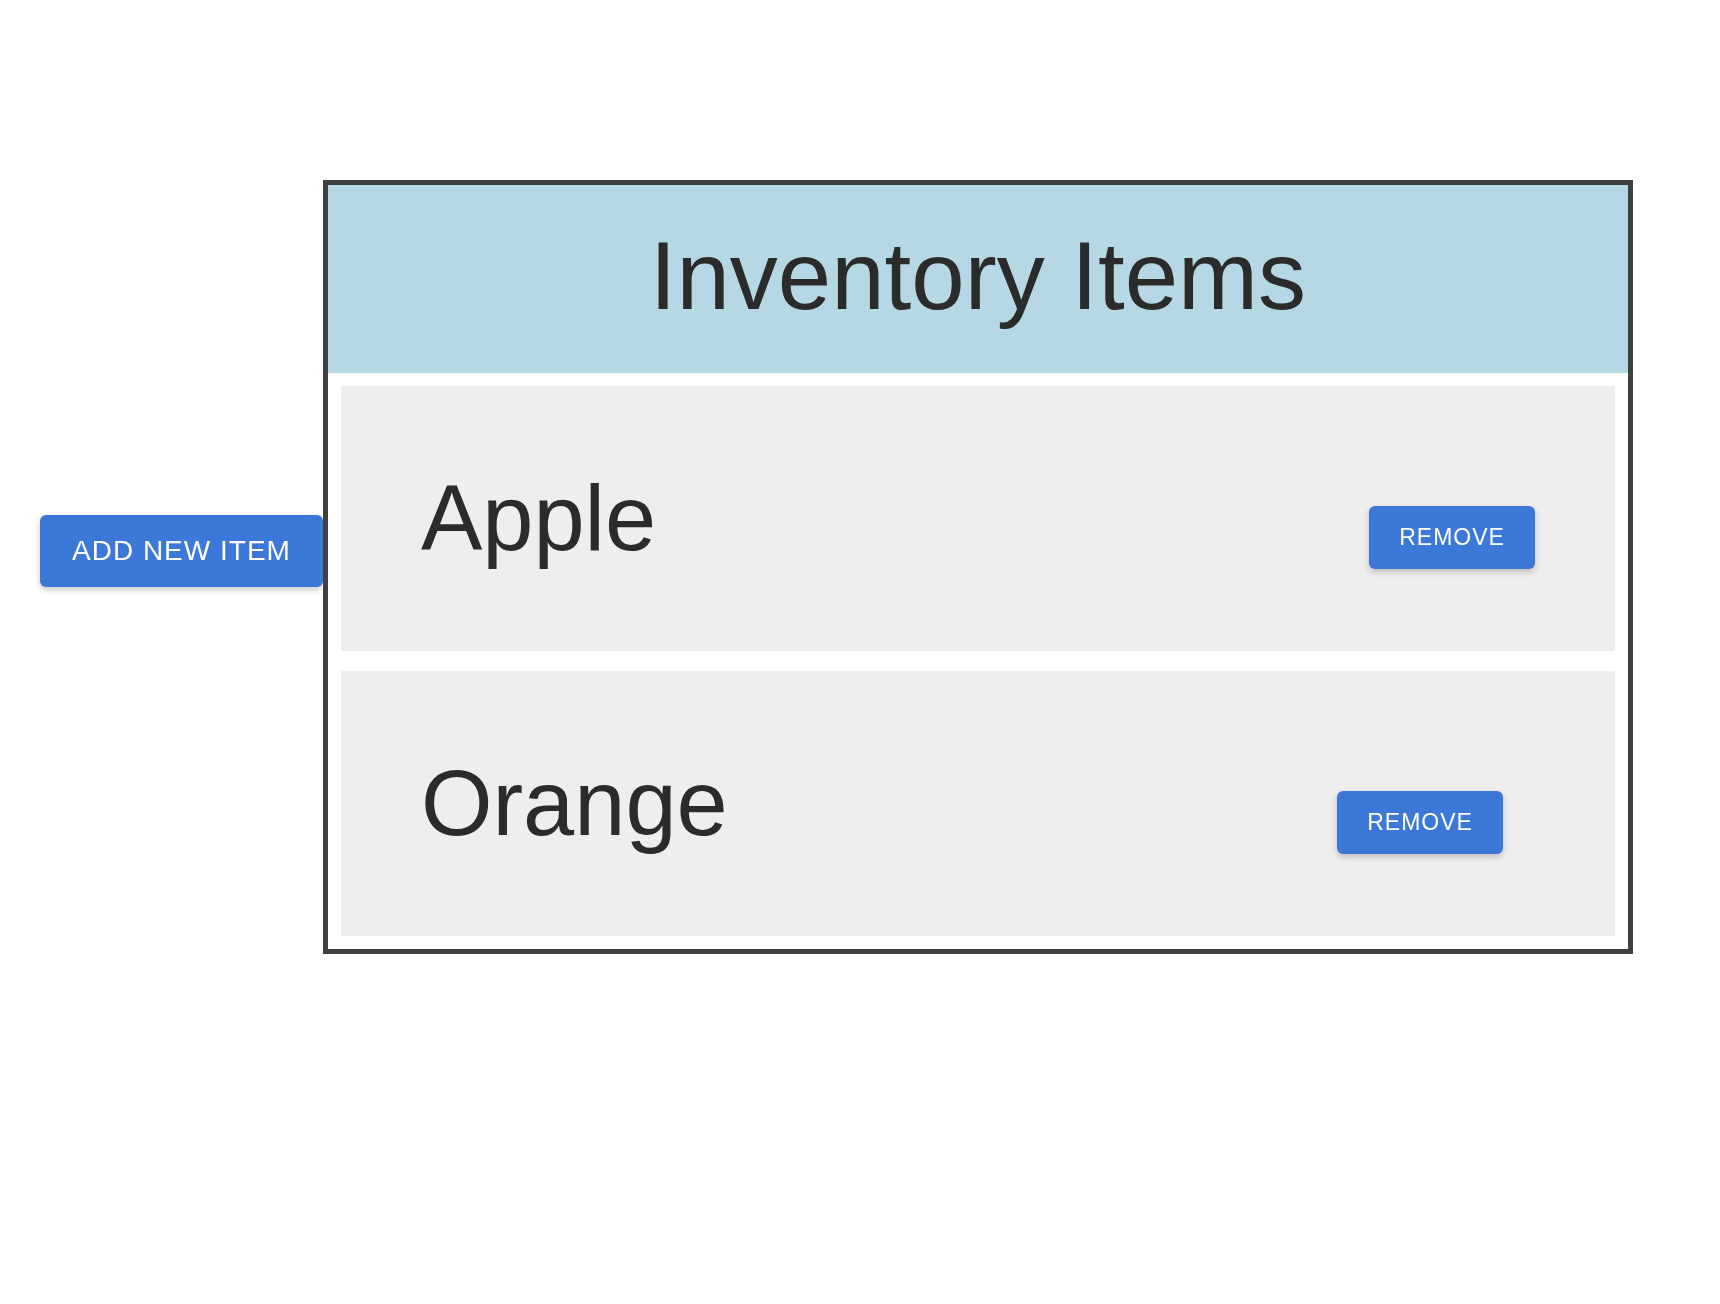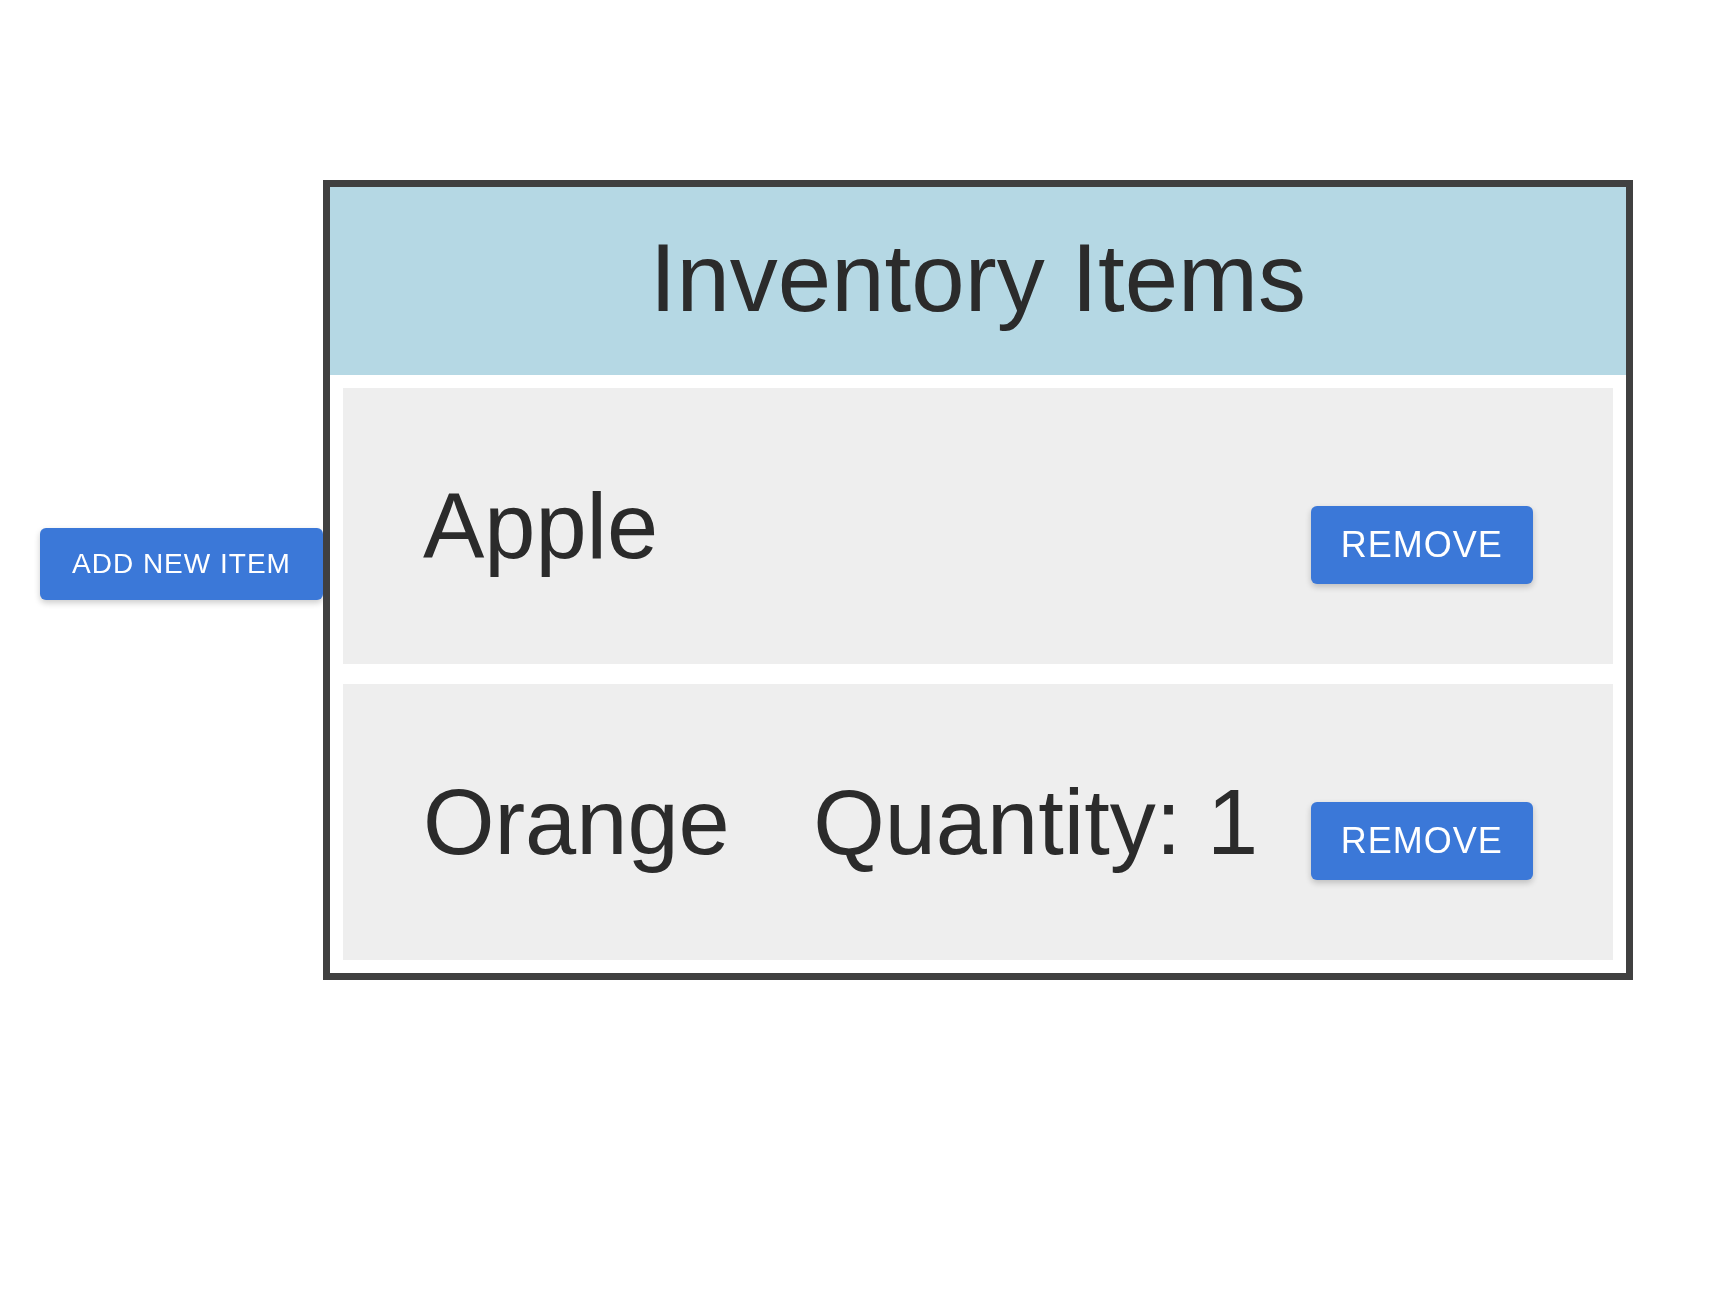--- a/index.html
+++ b/index.html
@@ -28,21 +28,21 @@
       font-weight: 400;
       letter-spacing: 1px;
       border-radius: 6px;
       cursor: pointer;
       box-shadow: 0 3px 6px rgba(0,0,0,0.2);
       margin-bottom: 32px;
       text-transform: uppercase;
     }
     .panel {
       width: 1310px;
-      border: 7px solid #404040;
+      border: 5px solid #404040;
       background: #7f1d1d;
     }
     .panel-header {
       background: #b5d8e4;
       text-align: center;
       padding: 36px 0 42px 0;
     }
     .panel-title {
       font-size: 96px;
       font-weight: 400;
@@ -71,21 +71,21 @@
     .item-qty {
       font-size: 92px;
       color: #2b2b2b;
       font-weight: 400;
     }
     .remove-btn {
       background: #3b78d8;
       color: #ffffff;
       border: none;
       padding: 18px 30px;
-      font-size: 36px;
+      font-size: 23px;
       letter-spacing: 1px;
       border-radius: 6px;
       cursor: pointer;
       box-shadow: 0 3px 6px rgba(0,0,0,0.2);
       text-transform: uppercase;
       justify-self: end;
       margin-top: 38px;
     }
     .items-area {
       background: #ffffff;
@@ -106,22 +106,19 @@
 
     <div class="items-area">
 
       <div class="list-item">
         <span class="item-name">Apple</span>
         <button class="remove-btn">REMOVE</button>
       </div>
 
       <div class="list-item">
         <span class="item-name">Orange</span>
-        <span class="item-qty">
-          <span>Quantity: </span><span>1</span>
-        </span>
         <button class="remove-btn">REMOVE</button>
       </div>
 
     </div>
   </div>
 
 </div>
 
 </body></html>

